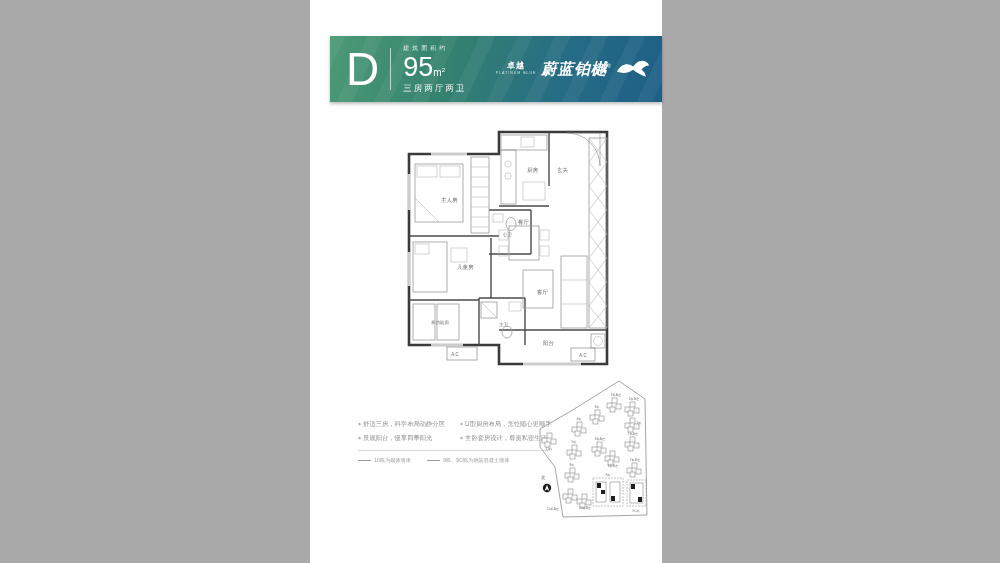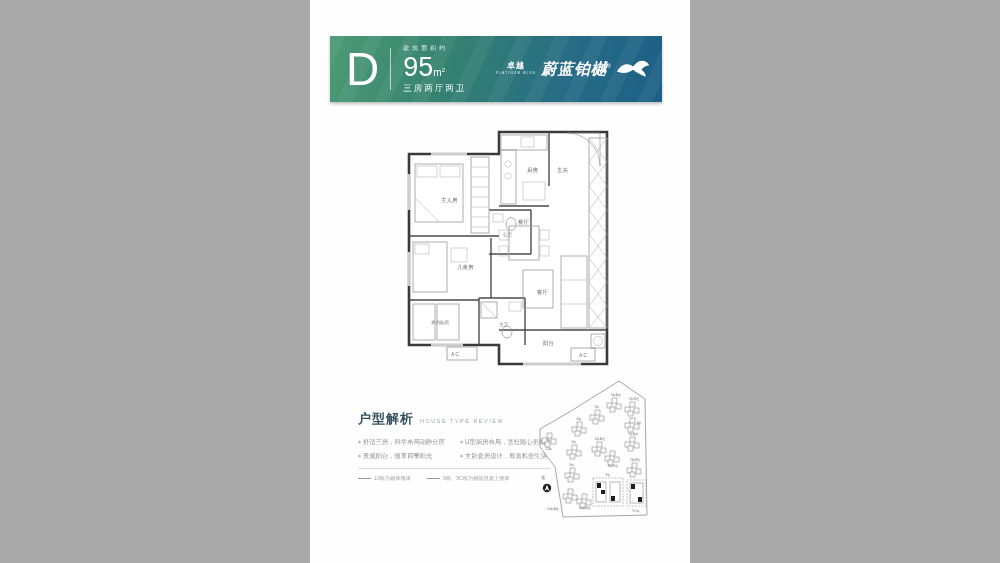--- a/index.html
+++ b/index.html
@@ -1,20 +1,20 @@
 <!DOCTYPE html>
 <html><head>
 <meta charset="utf-8">
 <style>
   html,body{margin:0;padding:0;}
   body{width:1000px;height:563px;overflow:hidden;background:#a9a9a9;position:relative;
        font-family:"Liberation Sans","DejaVu Sans",sans-serif;}
   .side{position:absolute;top:0;width:310px;height:563px;background:#a9a9a9;}
   #side-l{left:0}#side-r{right:0}
-  .page{position:absolute;left:310px;top:0;width:380px;height:563px;background:#fefefe;}
+  .page{position:absolute;left:310px;top:0;width:352px;height:563px;background:#fefefe;}
 
   
   .banner{position:absolute;left:20px;top:36px;width:332px;height:66px;color:#fff;
     background:linear-gradient(103deg,#4d9a76 0%,#35836f 34%,#266c85 70%,#1d5f86 100%);
     box-shadow:0 2px 3px rgba(0,0,0,.25);display:flex;align-items:center;}
   .banner::after{content:"";position:absolute;inset:0;
     background:repeating-linear-gradient(115deg,rgba(255,255,255,.05) 0 14px,rgba(255,255,255,0) 14px 34px);}
   .unit-letter{font-size:46px;font-weight:300;line-height:1;margin:0 10px 0 16px;letter-spacing:1px;}
   .vdiv{width:1px;height:42px;background:rgba(255,255,255,.65);margin-right:12px;}
   .area-block{display:flex;flex-direction:column;line-height:1.05;}
@@ -192,24 +192,20 @@
     <text x="122" y="46" class="fp-label">厨房</text>
     <text x="152" y="46" class="fp-label">玄关</text>
     <text x="113" y="98" class="fp-label">餐厅</text>
     <text x="132" y="168" class="fp-label">客厅</text>
     <text x="138" y="219" class="fp-label">阳台</text>
     <text x="50" y="230" class="fp-label-s" text-anchor="middle">A.C</text>
     <text x="178" y="231" class="fp-label-s" text-anchor="middle">A.C</text>
   </svg>
 
   <div class="review">
-    <div class="review-title-row">
-      <span class="review-title">户型解析</span>
-      <span class="review-sub">HOUSE TYPE REVIEW</span>
-    </div>
     <div class="bullets">
       <div class="bullet"><span class="dot">◆</span><span>舒适三房，科学布局动静分区</span></div>
       <div class="bullet"><span class="dot">◆</span><span>U型厨房布局，烹饪随心更顺手</span></div>
       <div class="bullet"><span class="dot">◆</span><span>景观阳台，慢享四季阳光</span></div>
       <div class="bullet"><span class="dot">◆</span><span>主卧套房设计，尊贵私密生活</span></div>
     </div>
     <div class="legend">
       <span class="legend-item">
           <span class="legend-line"></span>
           <span>10栋为砌体墙体</span>

